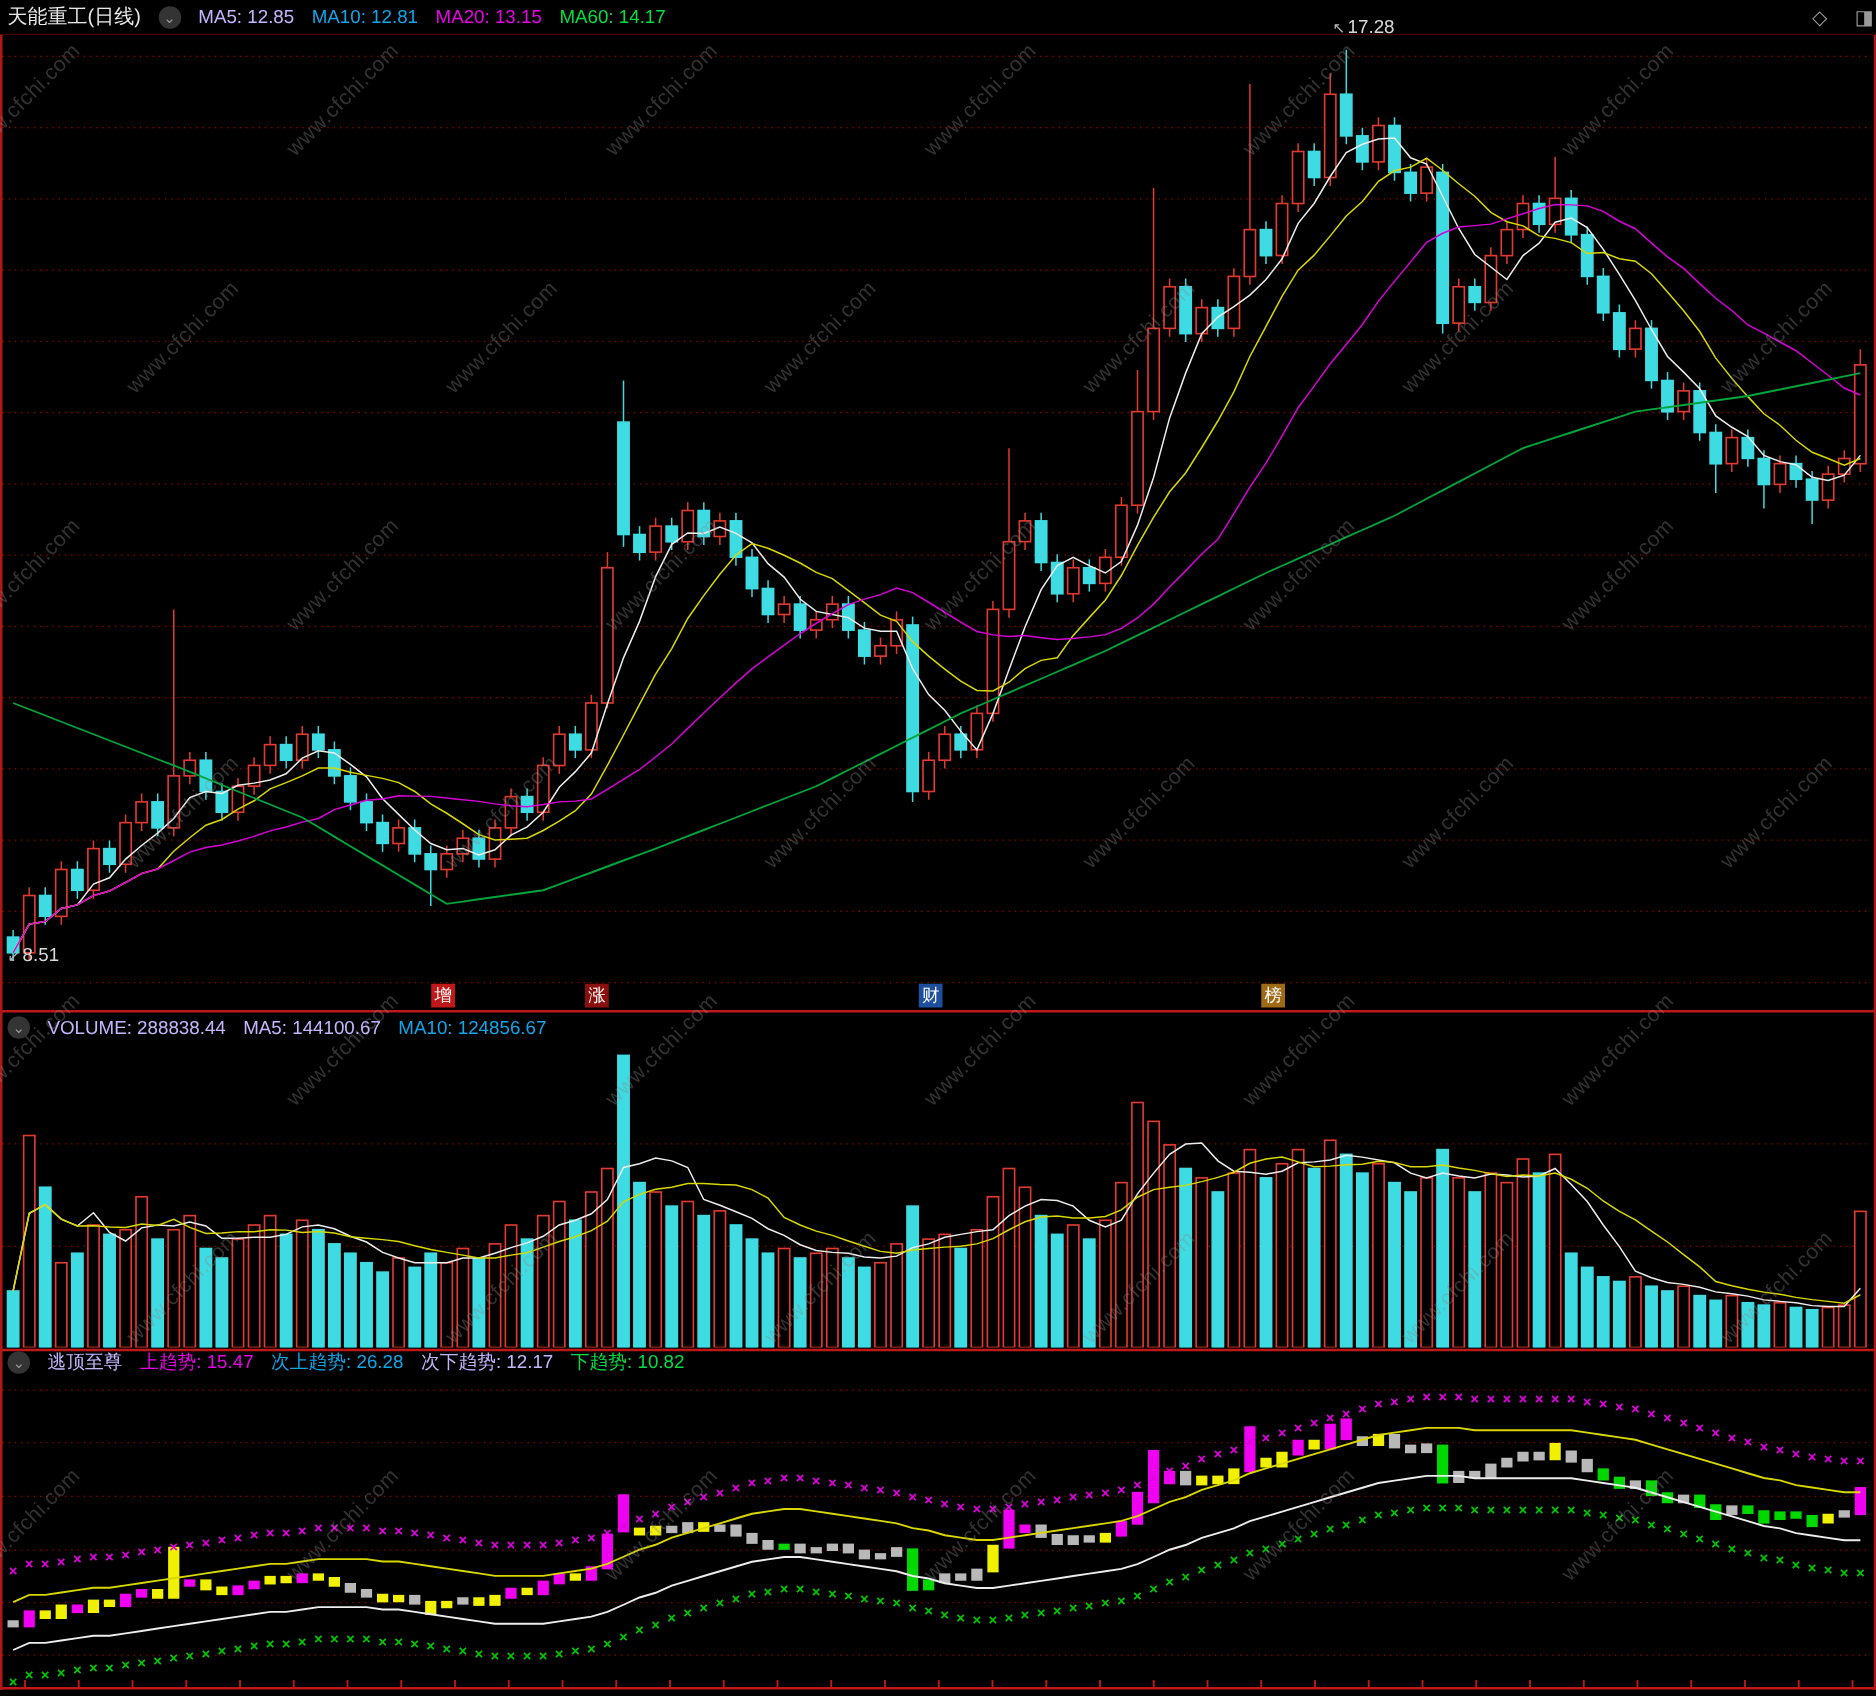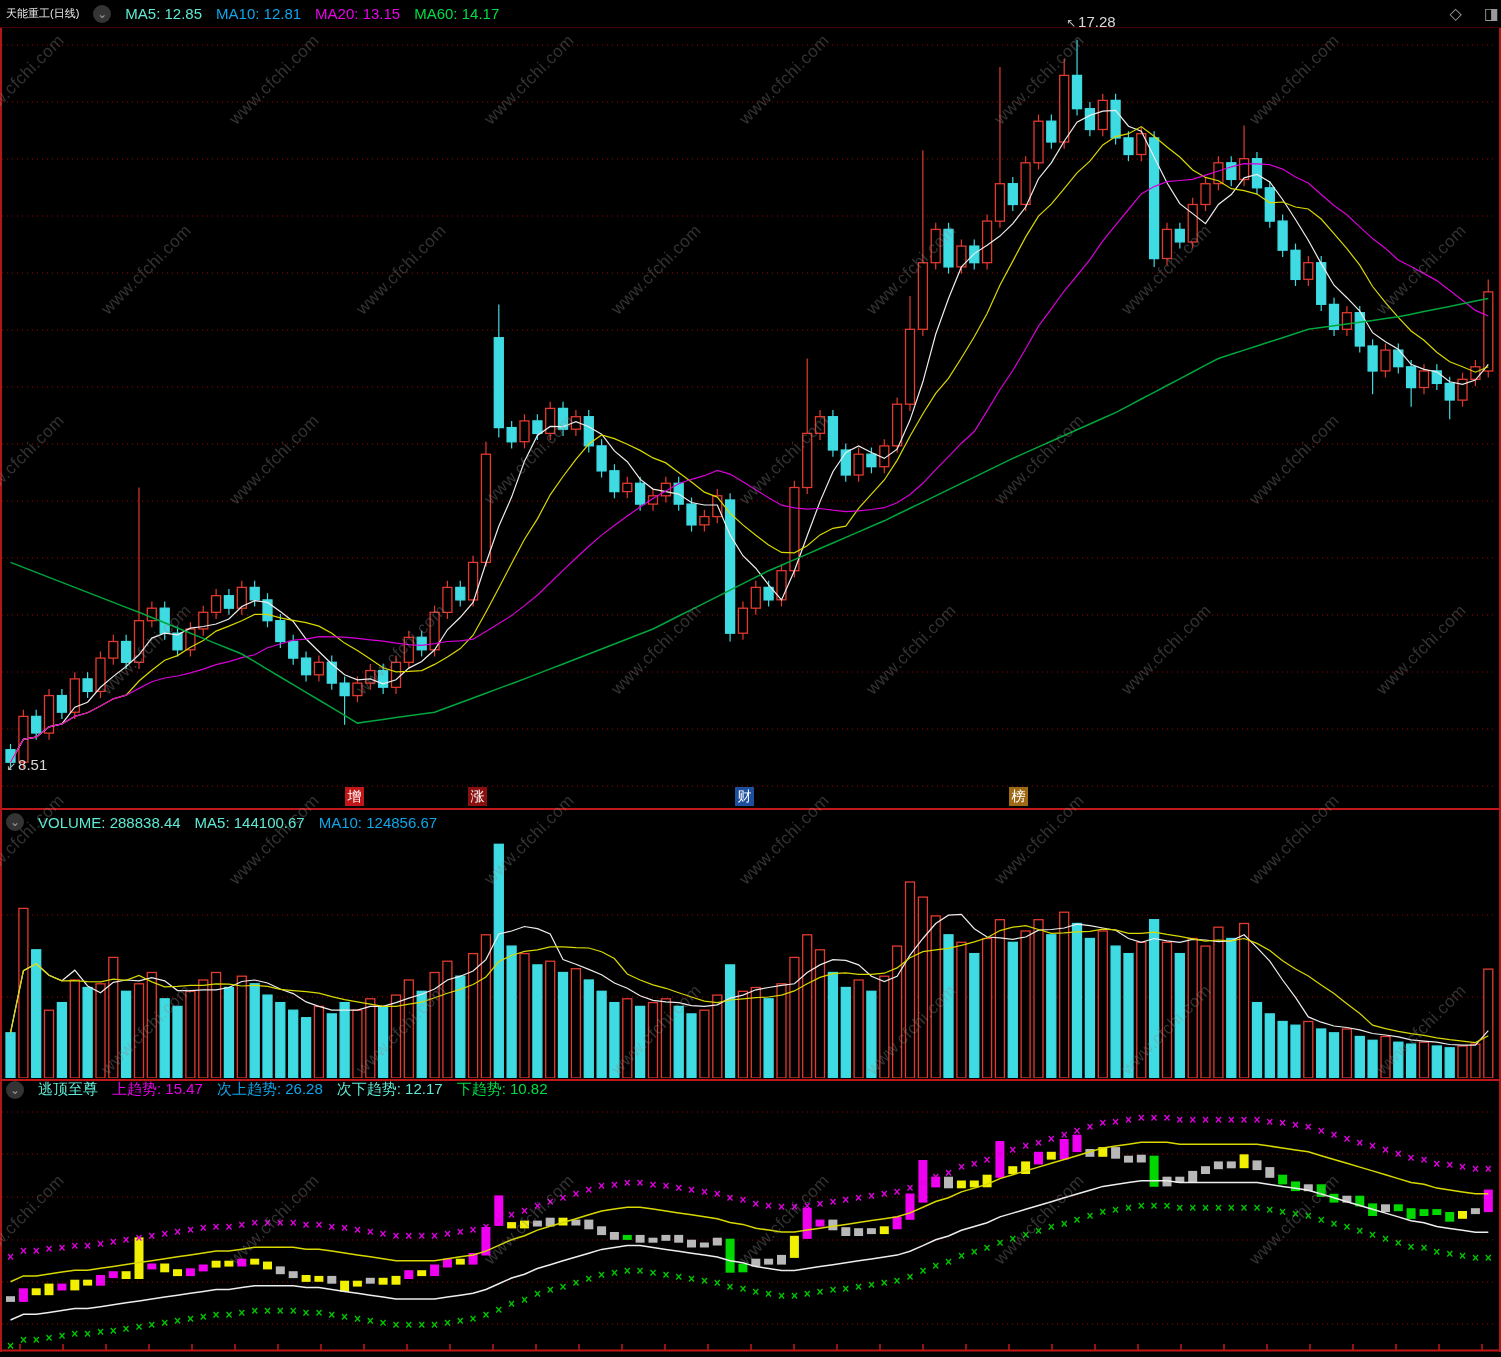--- a/index.html
+++ b/index.html
@@ -7,22 +7,22 @@
           font-family:"Liberation Sans","DejaVu Sans",sans-serif;}
   svg{position:absolute;left:0;z-index:2;}
   #main-svg{top:28px;}
   #vol-svg{top:833px;}
   #ind-svg{top:1098px;}
   .pane-header{position:absolute;left:0;display:flex;align-items:center;gap:14px;
                padding-left:6px;z-index:6;font-size:15px;white-space:nowrap;}
   .main-header{top:0;height:27px;width:1501px;}
   .vol-header{top:811px;height:22px;}
   .ind-header{top:1081px;height:17px;font-size:15px;}
-  .title{color:#e8e8e8;font-size:11px;}
-  .c-white{color:#5eead4;}
+  .title{color:#e8e8e8;font-size:16px;}
+  .c-white{color:#c4b5fd;}
   .c-yellow{color:#0ea5e9;}
   .c-magenta{color:#e800e8;}
   .c-green{color:#00dd44;text-align:right;}
   .flex-spacer{flex:1;}
   .circle-icon{display:inline-flex;align-items:center;justify-content:center;
                width:18px;height:18px;border-radius:50%;background:#343434;color:#999;
                font-size:12px;line-height:18px;cursor:pointer;}
   .win-icon{color:#999;font-size:16px;margin-right:8px;cursor:pointer;}
   .hdr-underline{position:absolute;top:27px;left:0;width:1501px;height:1px;background:#4a0000;z-index:3;}
   .sep{position:absolute;left:0;width:1501px;height:2px;background:#c01818;z-index:4;}

